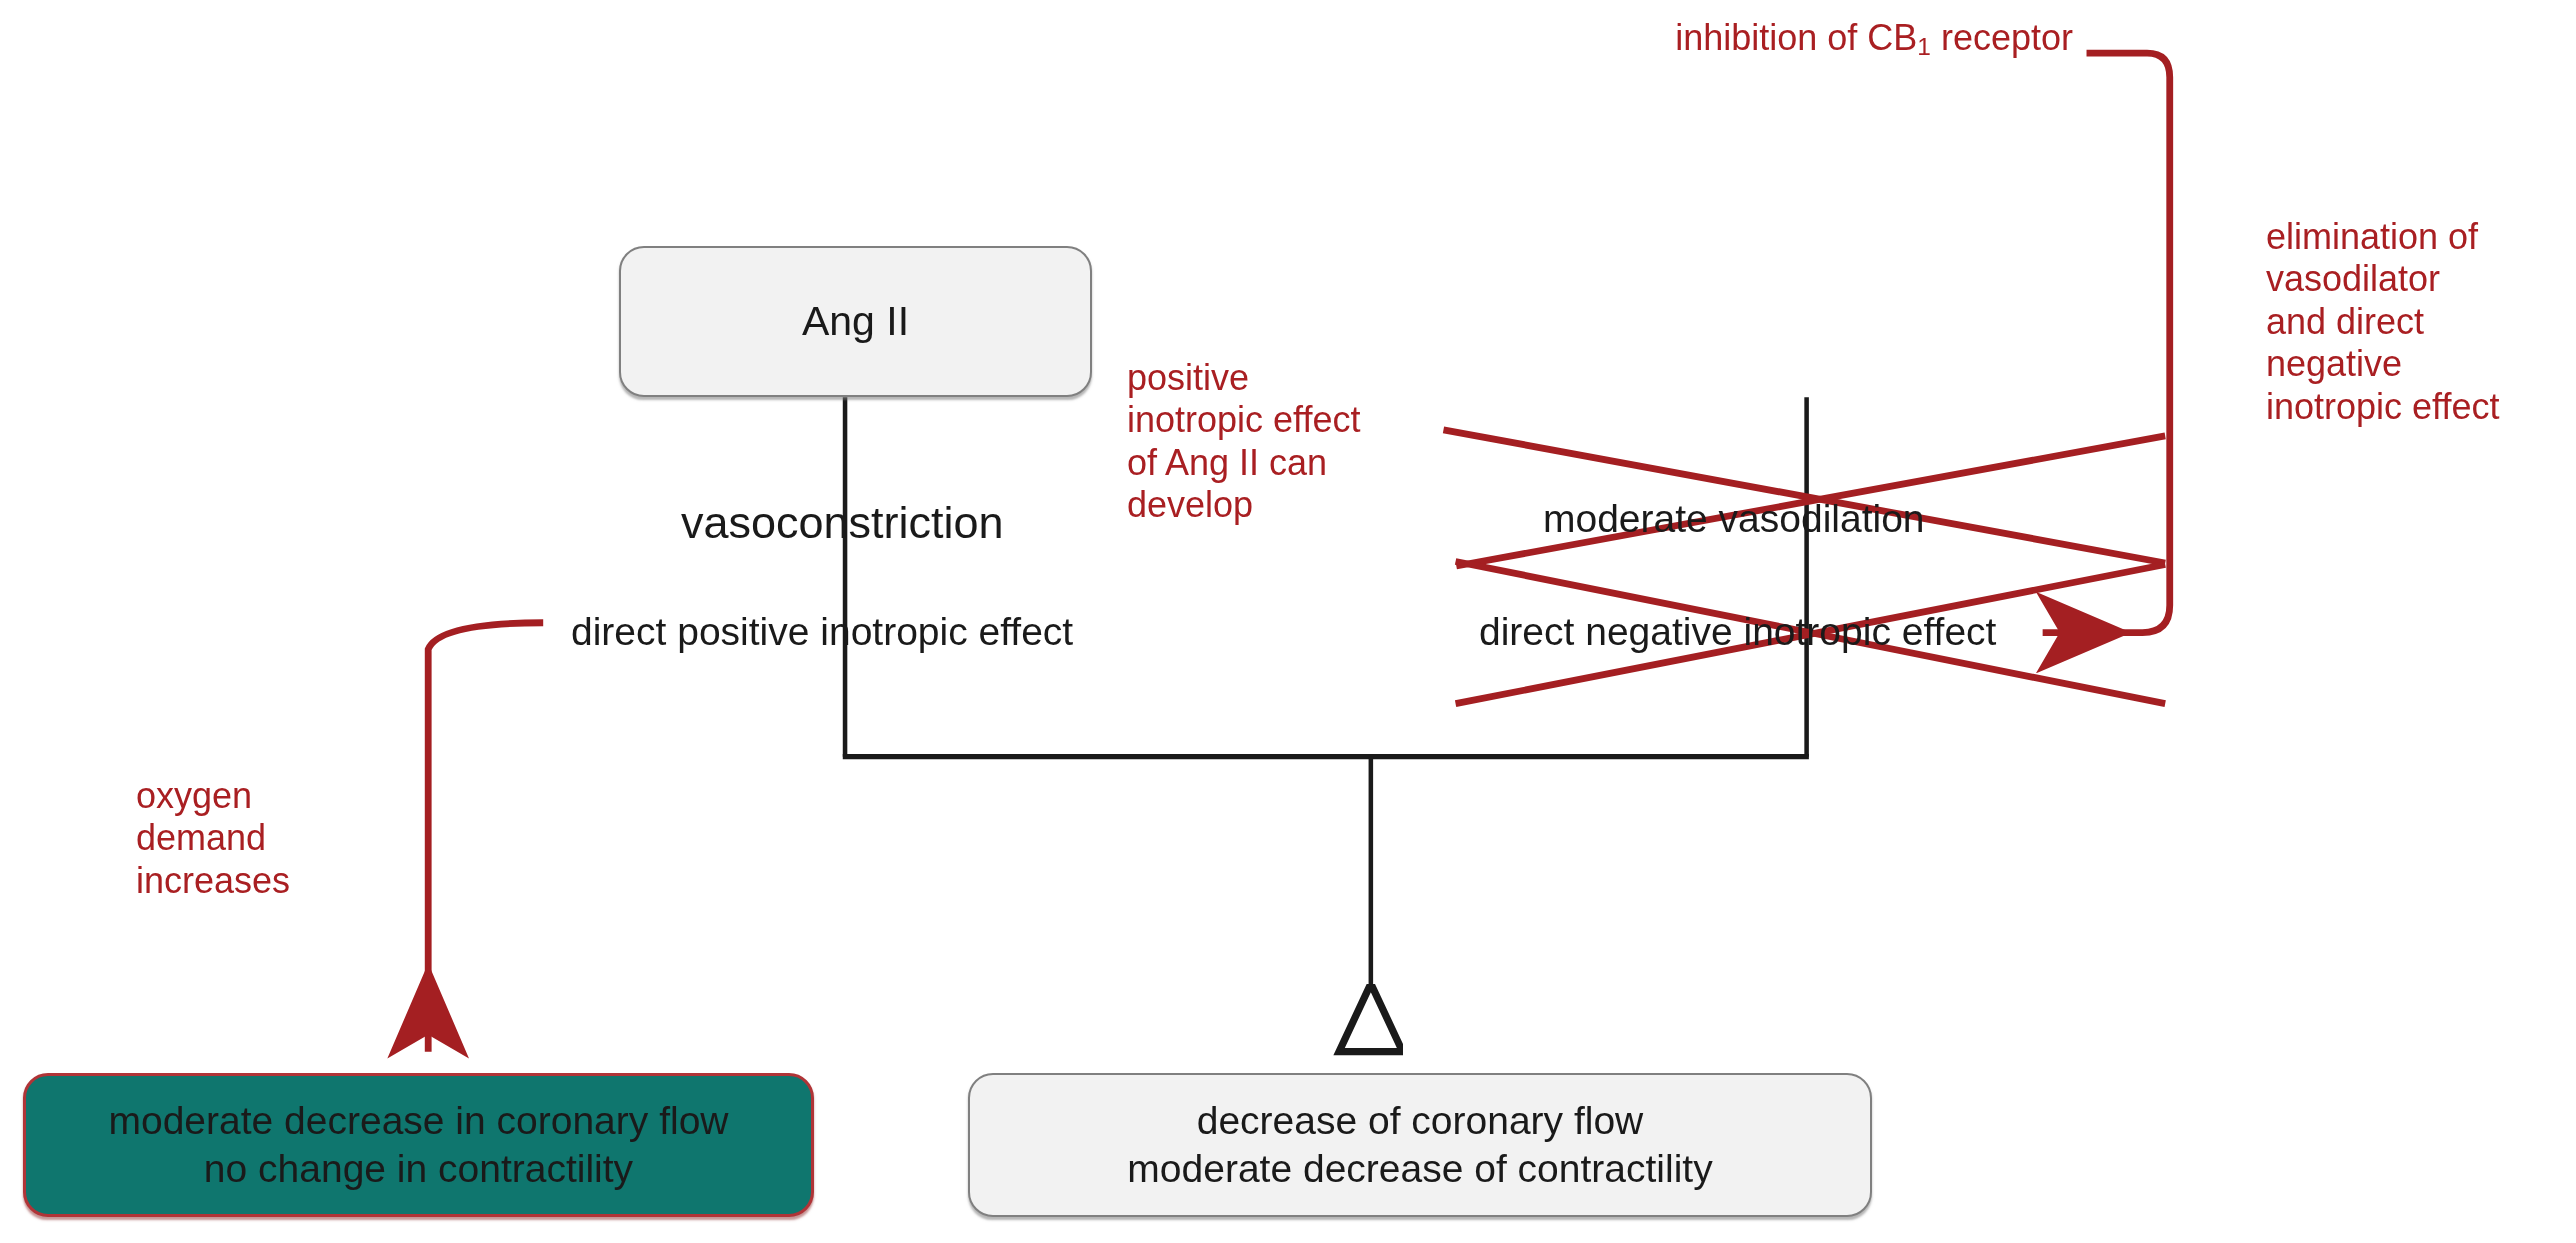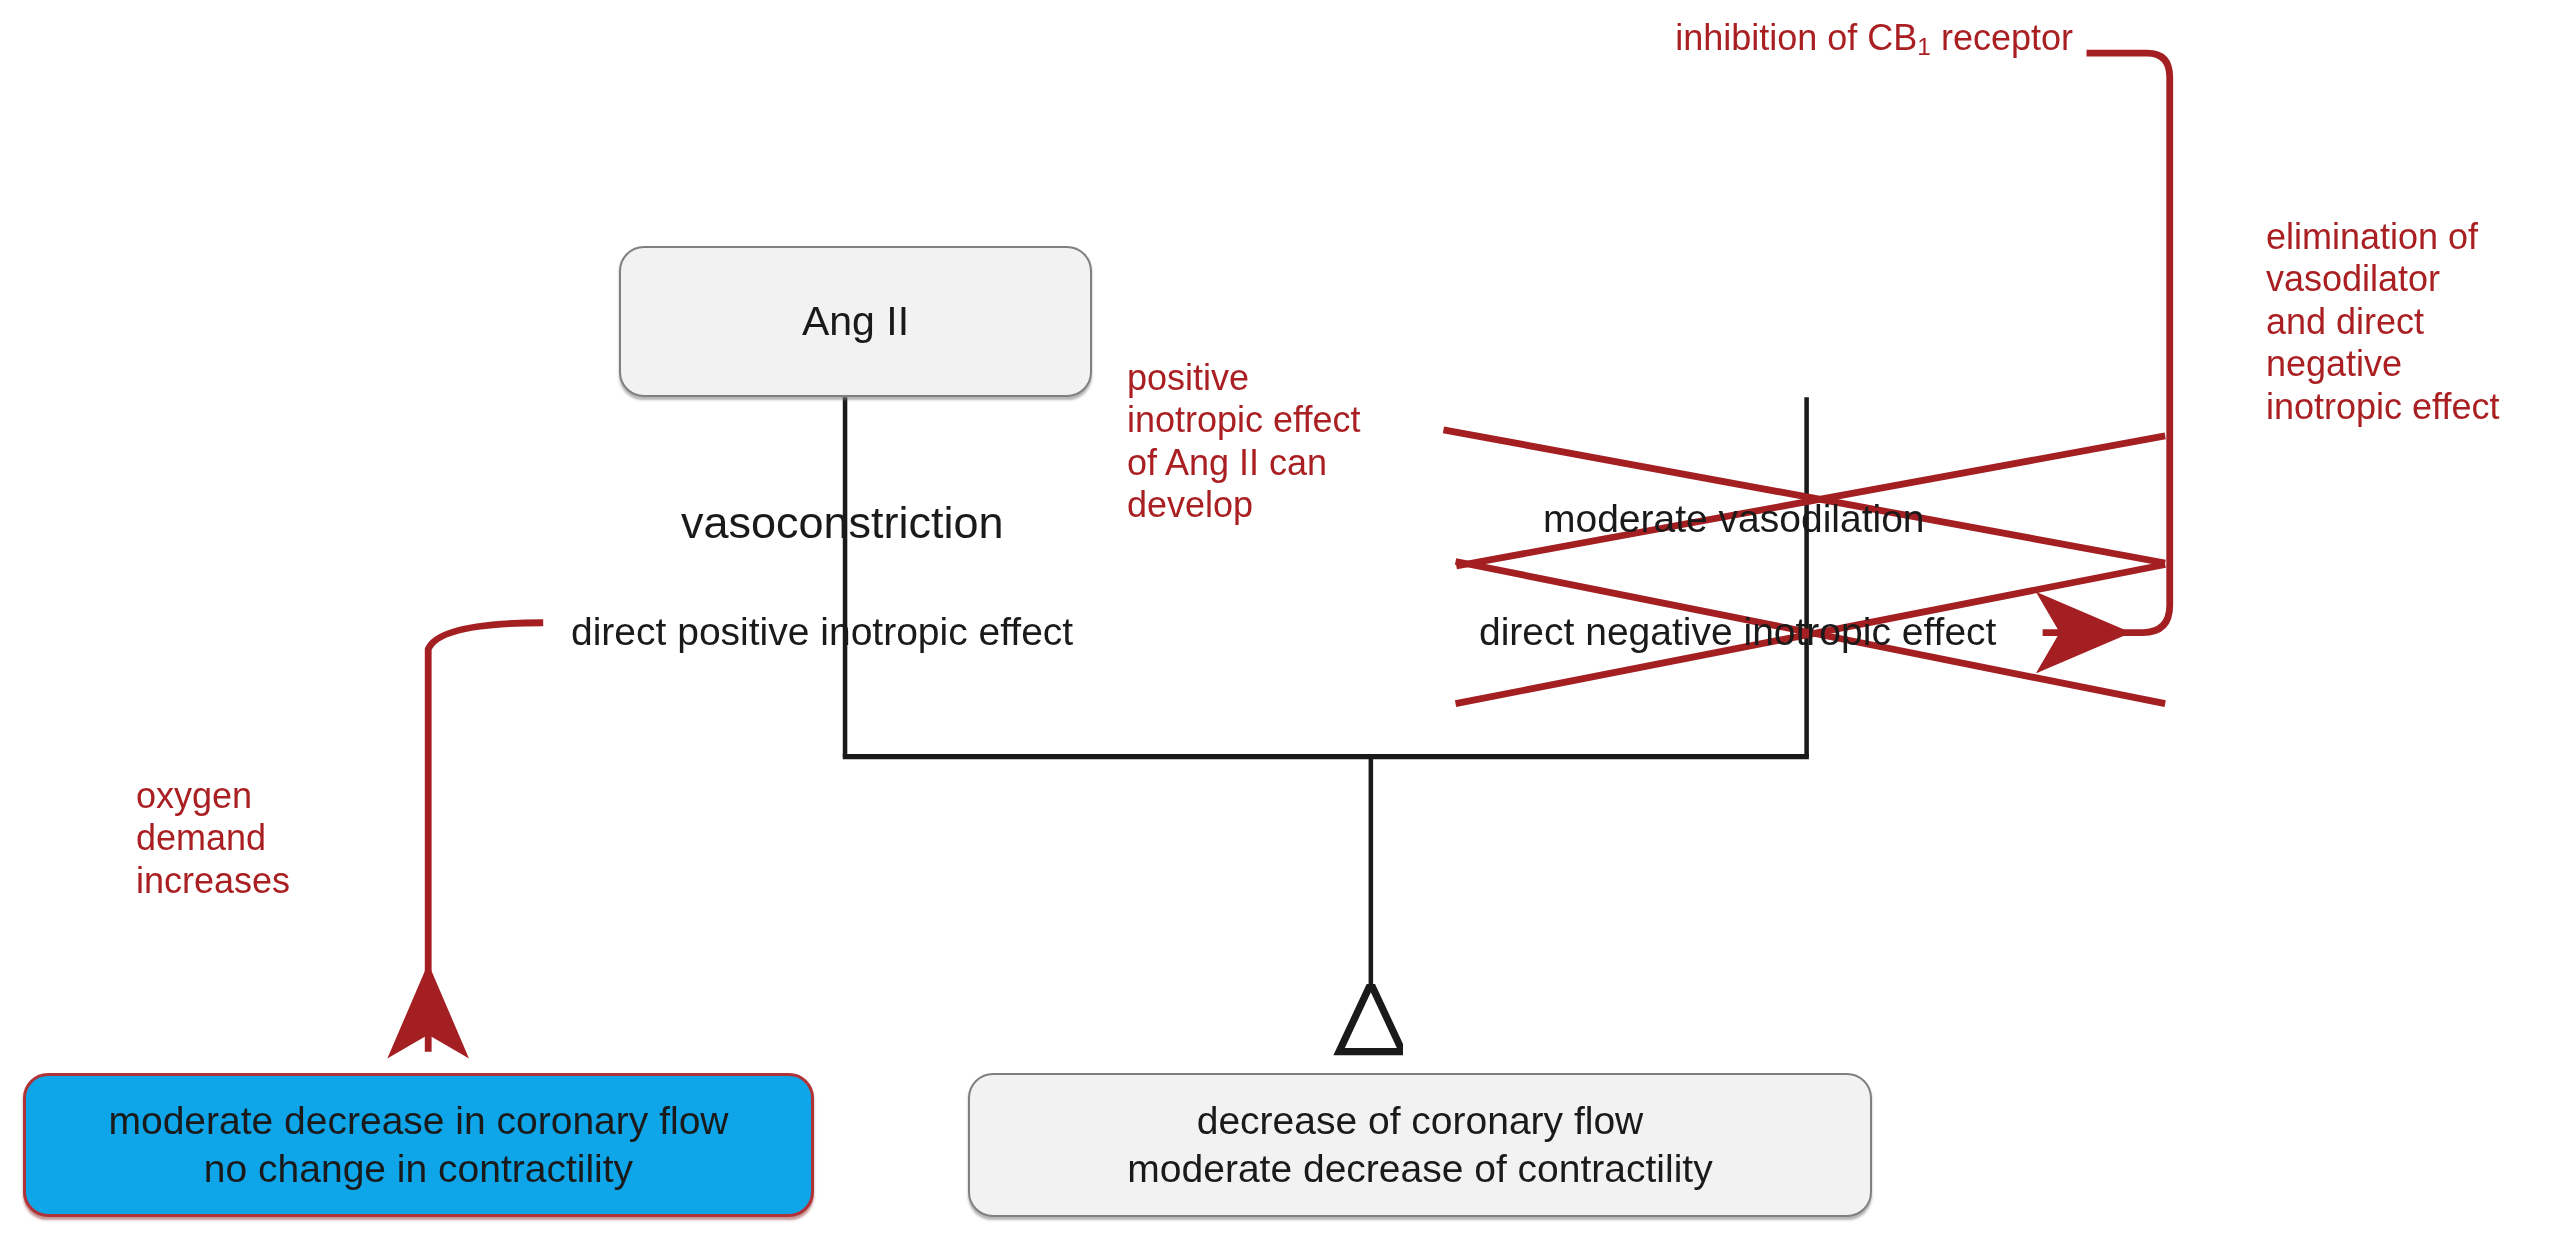--- a/index.html
+++ b/index.html
@@ -37,21 +37,21 @@
     line-height: 1.22;
     color: #1a1a1a;
     z-index: 5;
   }
   .node-grey {
     background: #f2f2f2;
     border: 2.3px solid #808080;
     box-shadow: 0 3px 2.3px -0.8px rgba(120,120,120,0.55);
   }
   .node-pink {
-    background: #0ea5e9;
+    background: #0f766e;
     border: 3px solid #b03437;
     box-shadow: 0 3px 2.3px -0.8px rgba(150,60,60,0.55);
   }
 
   #node-ang2 {
     left: 619px; top: 246px; width: 473px; height: 151px;
     font-size: 41px;
   }
   #node-endo {
     left: 1547px; top: 246px; width: 473px; height: 151px;

